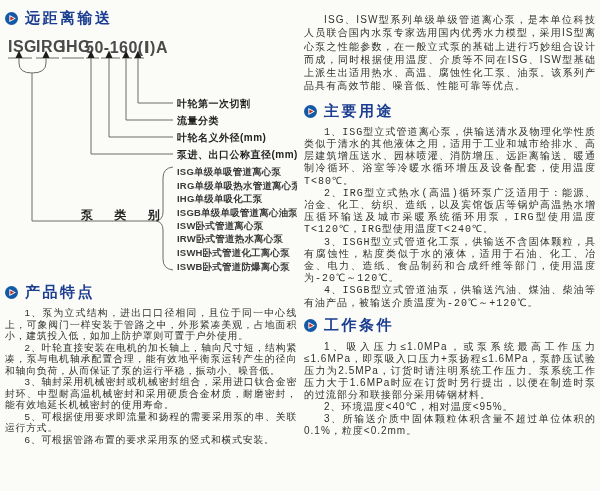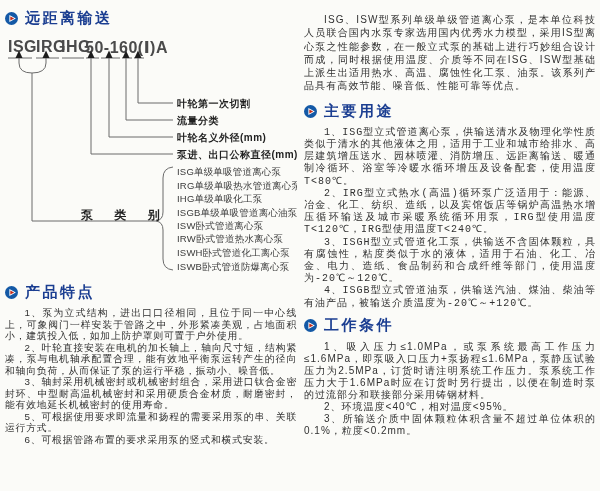--- a/index.html
+++ b/index.html
@@ -26,21 +26,21 @@
   .diagram svg{position:absolute;left:0;top:0;}
   .code-part{
     position:absolute;top:8px;font-size:16px;font-weight:bold;color:#4a4a4a;
     letter-spacing:0.5px;white-space:nowrap;
   }
   .callout{
     position:absolute;left:172px;font-size:10px;font-weight:bold;color:#1f1f1f;
     letter-spacing:0.5px;white-space:nowrap;
   }
   .pump-type{
-    position:absolute;left:172px;font-size:9.5px;font-weight:normal;color:#3a3a3a;
+    position:absolute;left:172px;font-size:9.5px;font-weight:bold;color:#3a3a3a;
     letter-spacing:0.2px;white-space:nowrap;
   }
   .category-label{
     position:absolute;left:76px;top:177px;font-size:12px;font-weight:bold;
     color:#1f1f1f;letter-spacing:9px;white-space:nowrap;
   }
   .sec-gap-sm{margin-top:6px;}
   .sec-gap-md{margin-top:8px;}
   .after-header{margin-top:5px;}
 </style>

